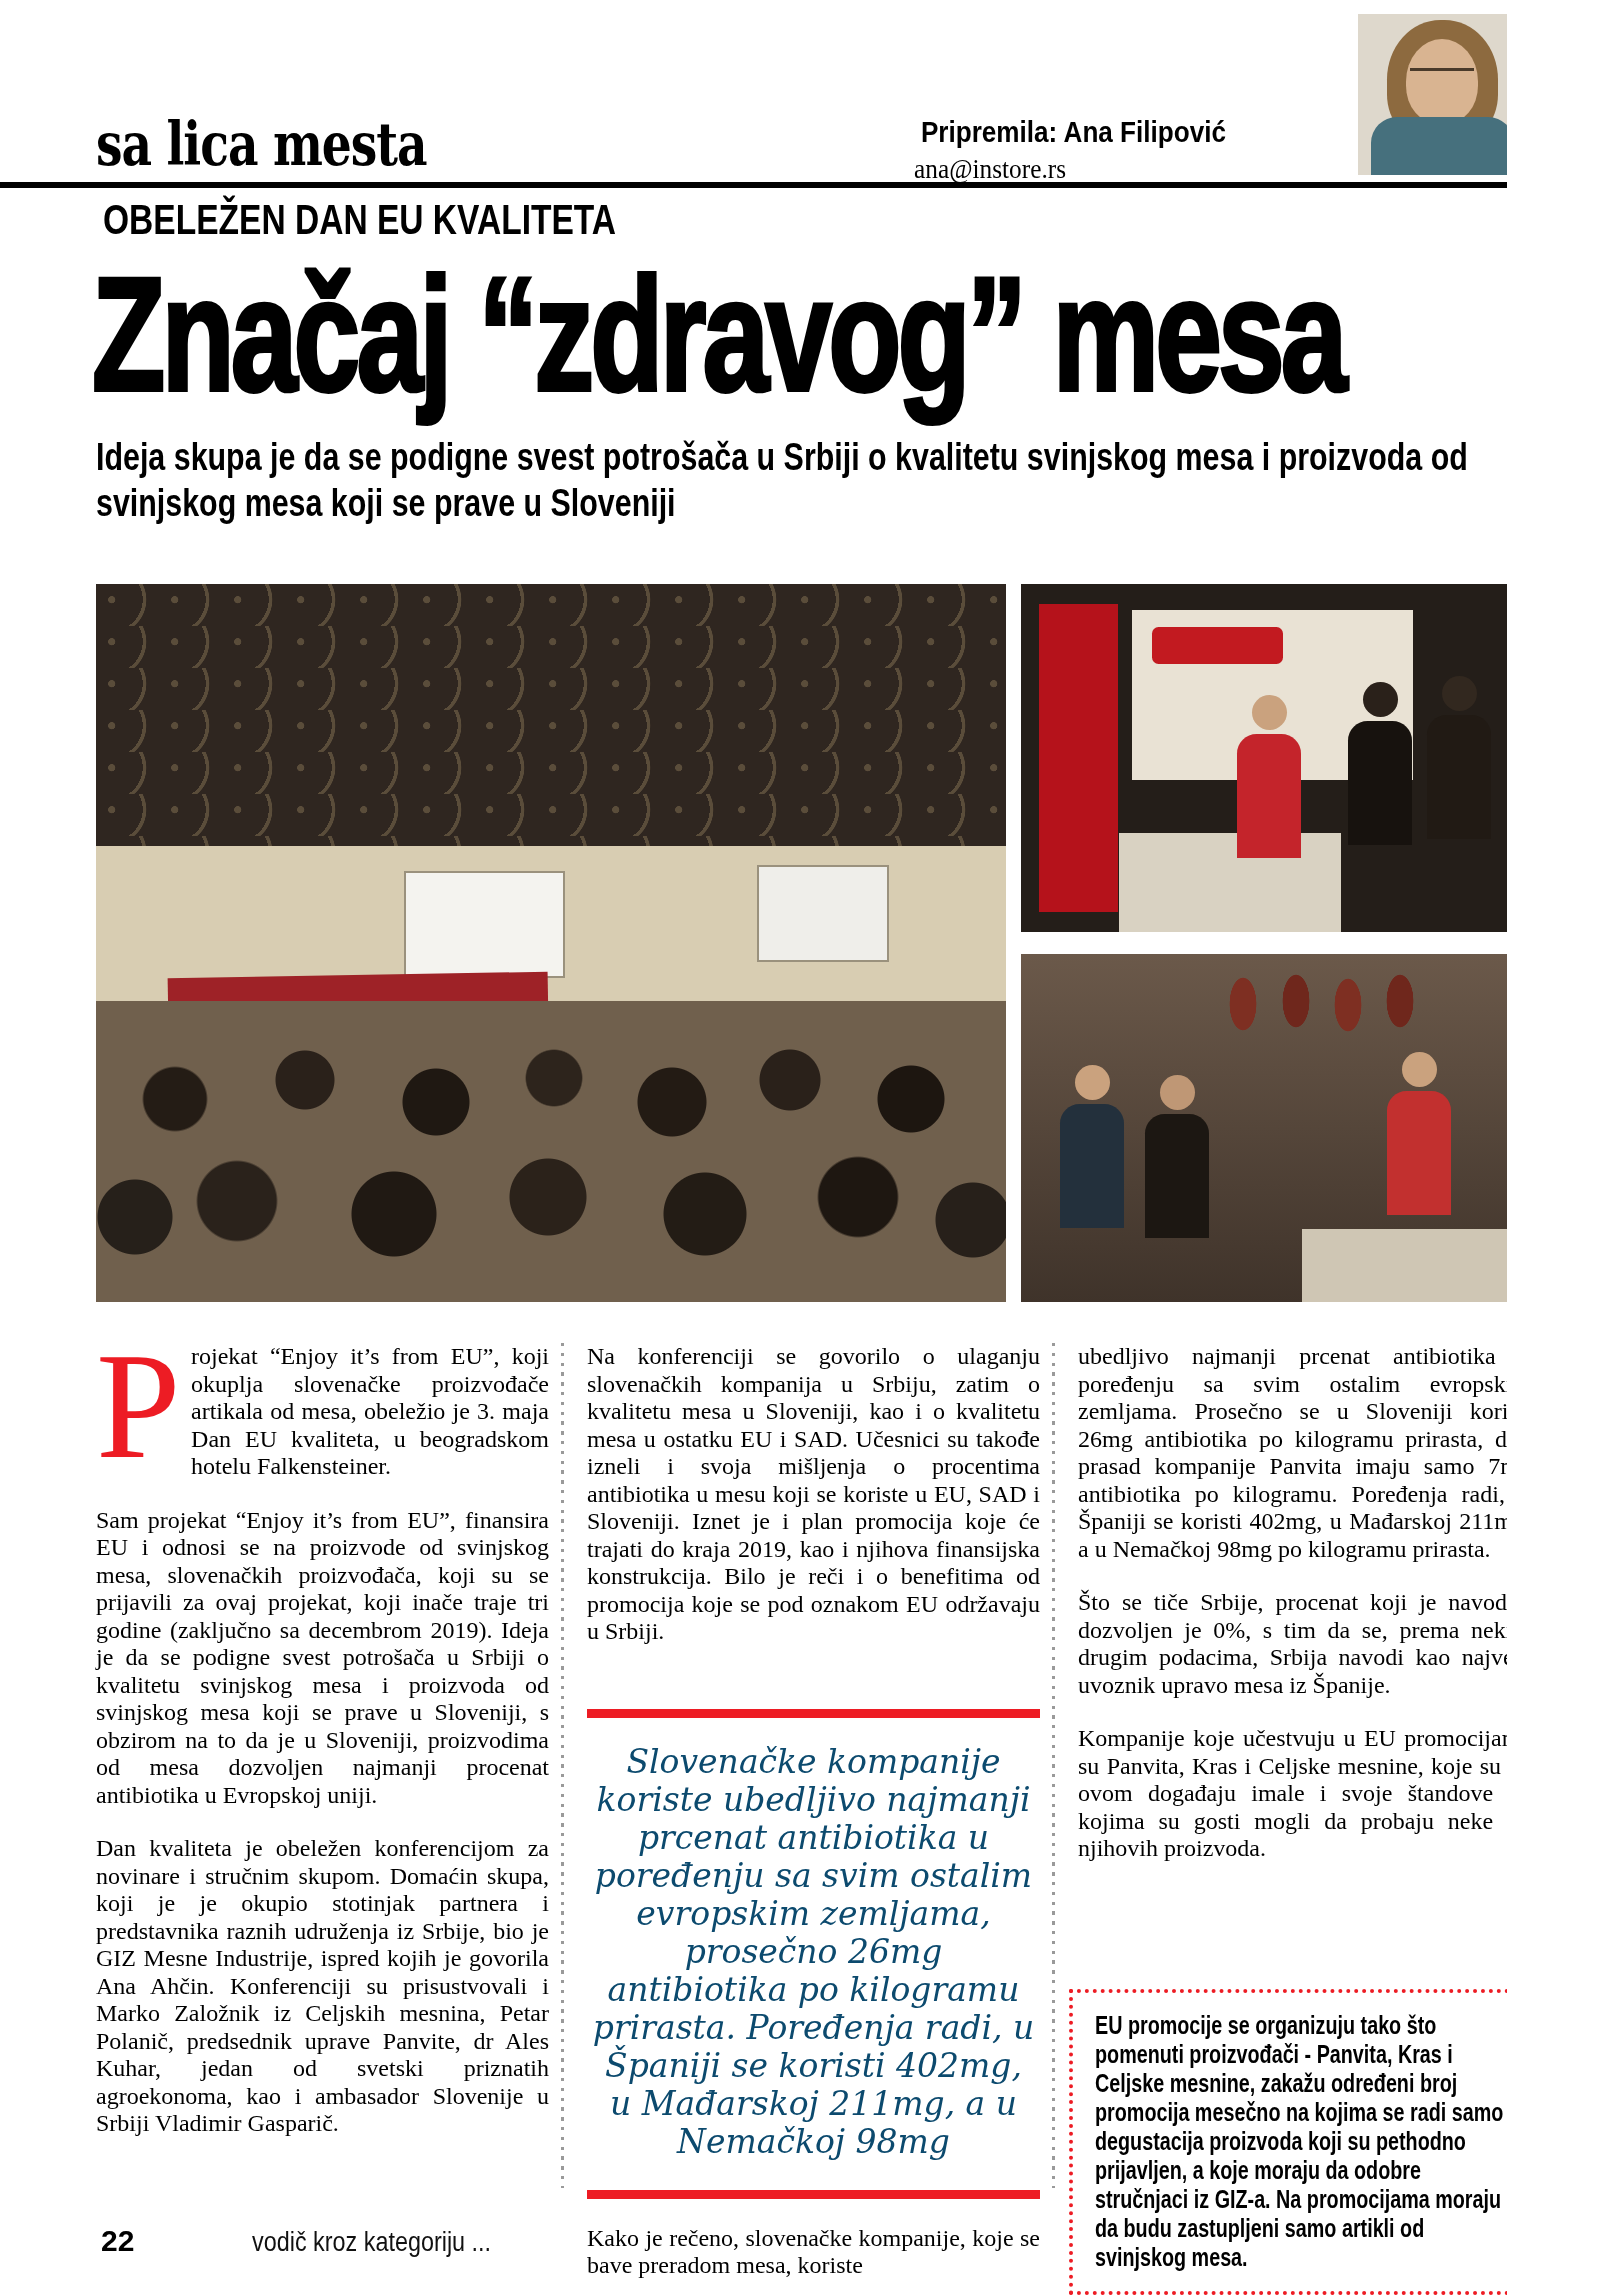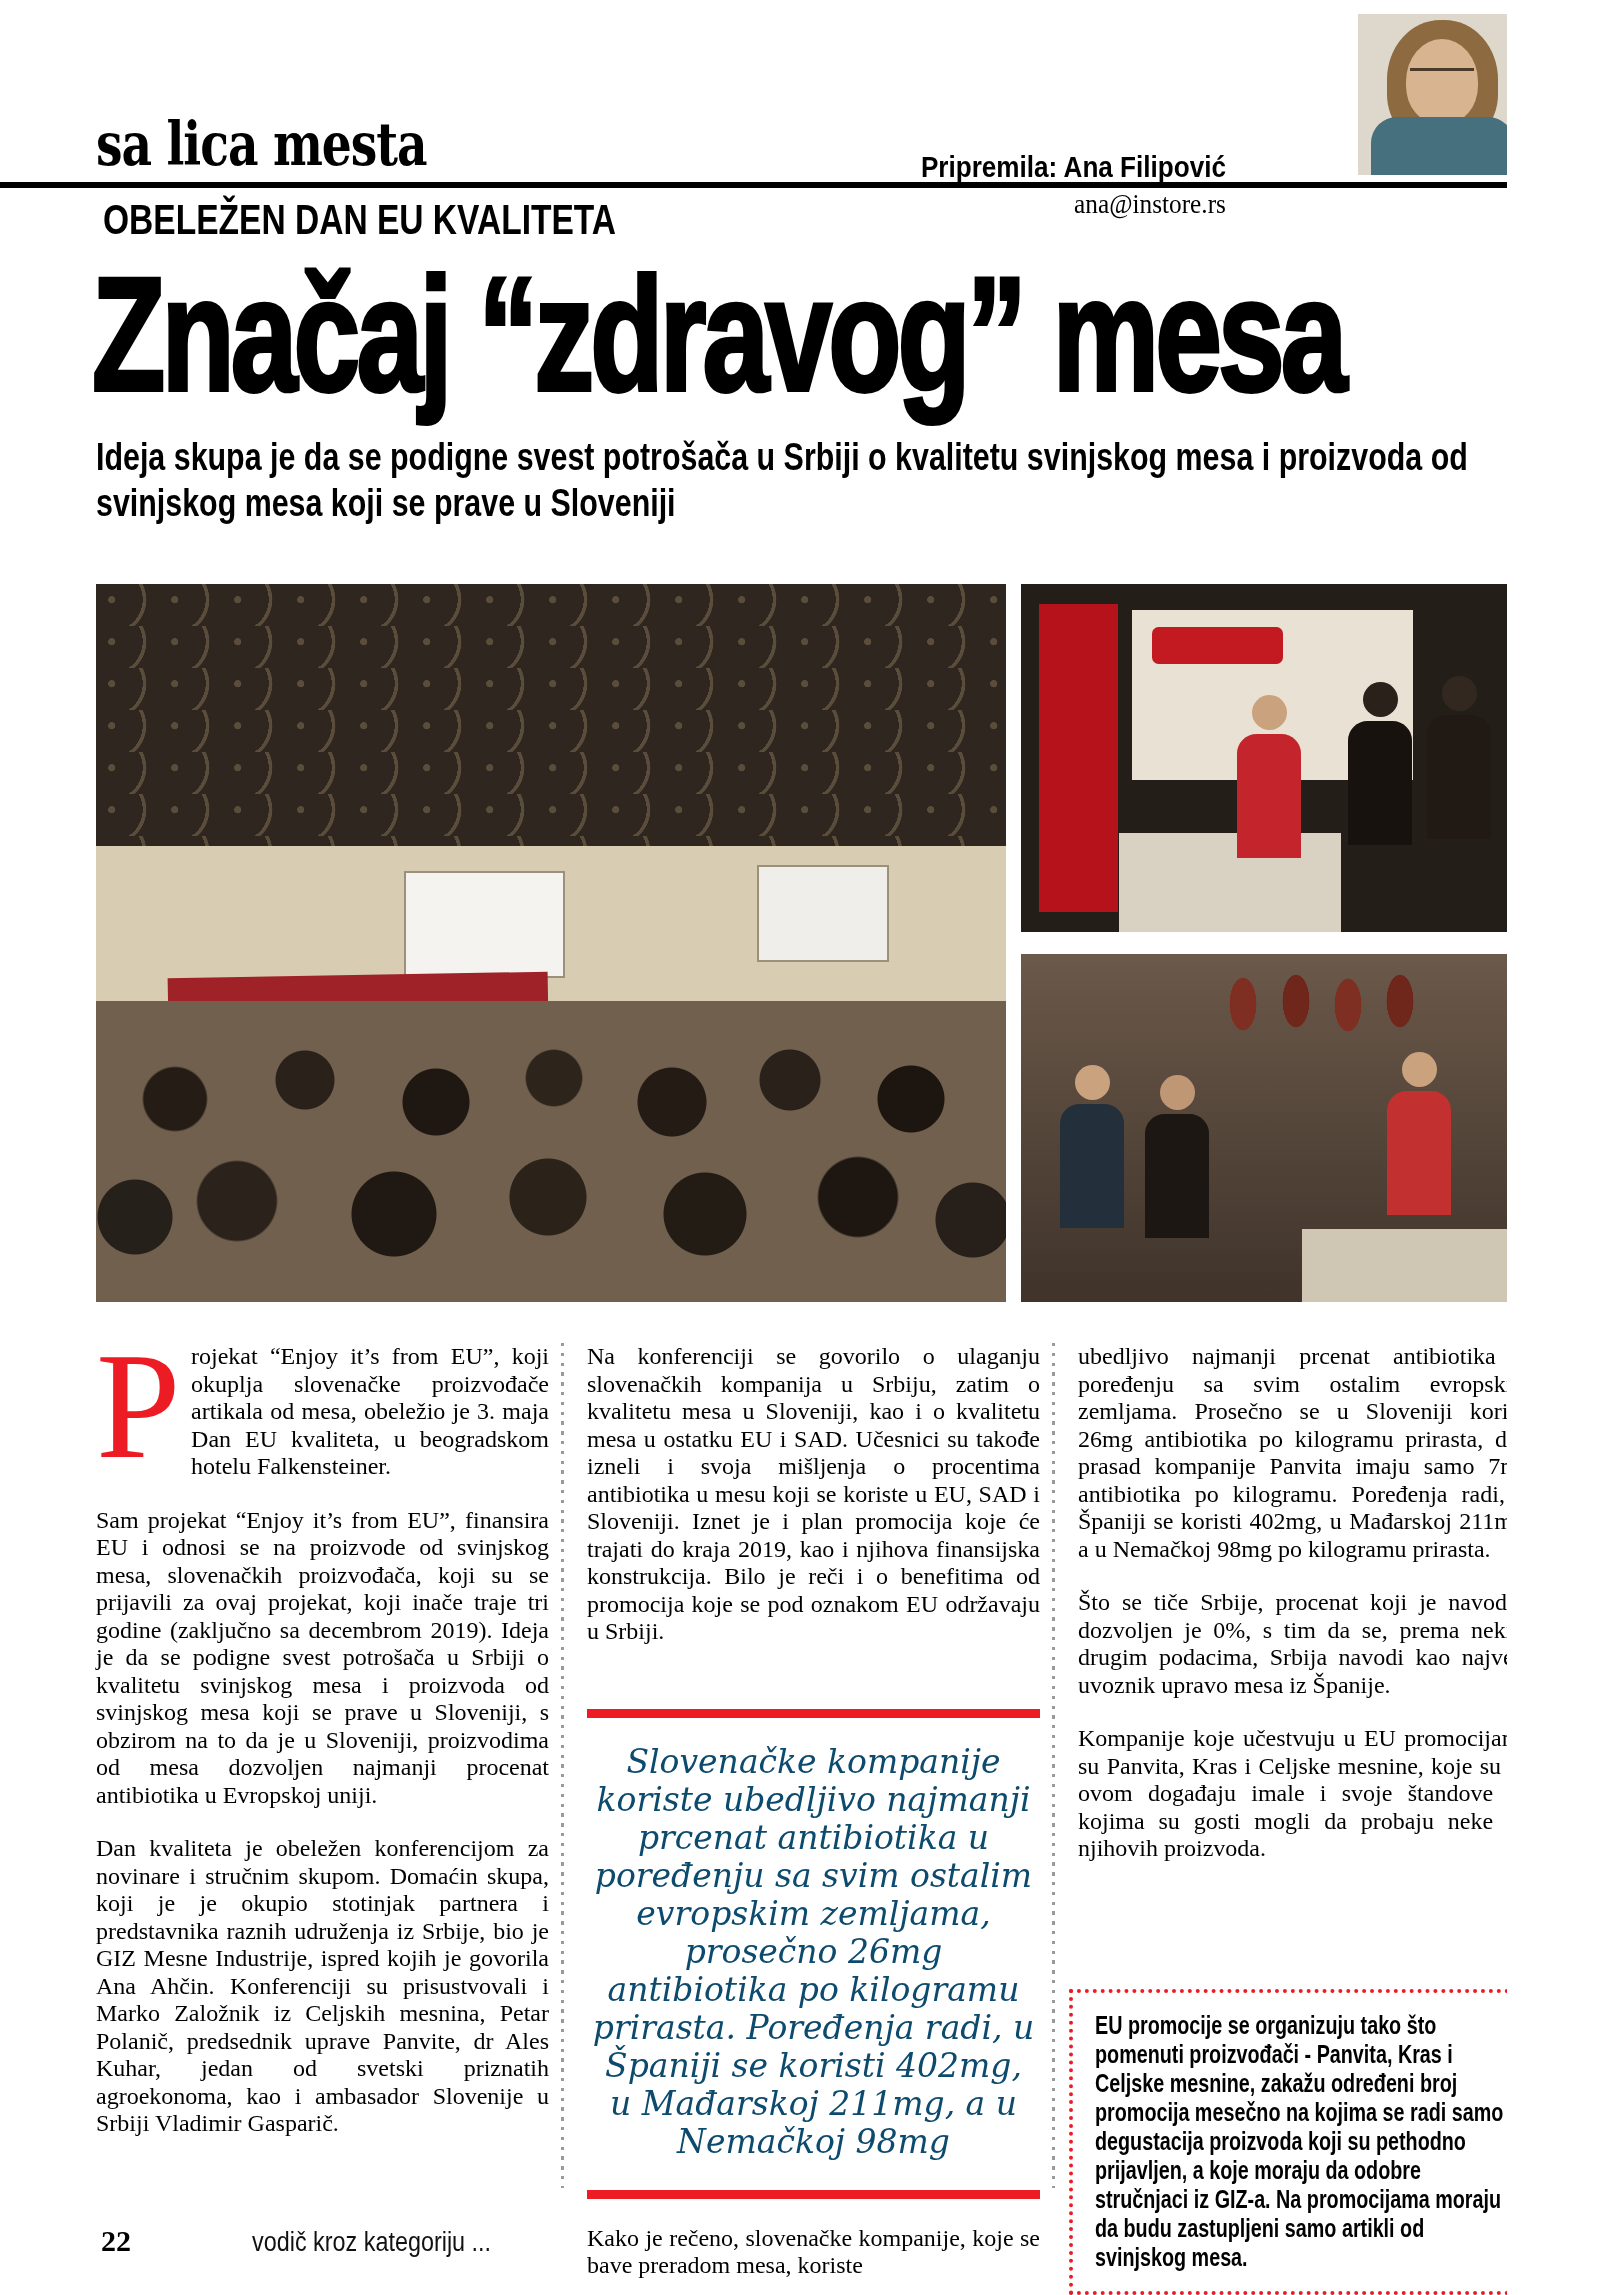--- a/index.html
+++ b/index.html
@@ -3,21 +3,21 @@
 <meta charset="utf-8">
 <style>
   html,body{margin:0;padding:0;background:#ffffff;}
   .page{position:relative;width:1507px;height:2295px;background:#ffffff;overflow:hidden;
         font-family:"Liberation Serif",serif;color:#000;}
 
   
   .section-title{position:absolute;left:96px;top:110px;font-family:"DejaVu Serif",serif;
         font-weight:bold;font-size:59px;letter-spacing:-1.3px;transform:scaleX(.8);transform-origin:left;}
   .top-rule{position:absolute;left:0;top:182px;width:1623px;height:5.9px;background:#000;}
-  .byline{position:absolute;right:281px;top:116px;text-align:right;margin-top:35px;}
+  .byline{position:absolute;right:281px;top:116px;}
   .byline .who{font-family:"Liberation Sans",sans-serif;font-weight:bold;font-size:29px;
         transform:scaleX(.9);transform-origin:right;}
   .byline .mail{font-family:"Liberation Serif",serif;font-size:27.5px;margin-top:3.9px;
         transform:scaleX(.92);transform-origin:right;}
   .author-photo{position:absolute;left:1358px;top:14.4px;width:169px;height:161px;background:#ded8cc;overflow:hidden;}
   .author-photo .hair{position:absolute;left:29px;top:5.2px;width:111px;height:124px;border-radius:48% 48% 40% 40%;background:#8d6a3f;}
   .author-photo .face{position:absolute;left:48px;top:25px;width:72px;height:85px;border-radius:50% 50% 45% 45%;background:#d9b491;}
   .author-photo .glasses{position:absolute;left:52px;top:54px;width:64px;height:10.5px;border-top:3.9px solid #4a3a2a;}
   .author-photo .shirt{position:absolute;left:13px;top:103px;width:143px;height:60px;border-radius:26px 26px 0 0;background:#46707d;}
 
@@ -89,21 +89,21 @@
   .quote{margin-top:63px;border-top:9.2px solid #ED1C24;border-bottom:9.2px solid #ED1C24;
       color:#0c4a6e;padding:25px 3.9px 29px;text-align:center;font-family:"DejaVu Serif",serif;
       font-style:italic;font-size:33px;line-height:38px;}
 
   .infobox{position:absolute;left:1069px;top:1989px;width:472px;border:4.6px dotted #ED1C24;
       padding:18.3px 22px;box-sizing:border-box;}
   .infobox .inner{width:537px;transform:scaleX(.79);transform-origin:left;
       font-family:"Liberation Sans",sans-serif;font-weight:bold;font-size:25px;line-height:29px;}
 
   
-  .pagenum{position:absolute;left:101px;top:2224px;font-family:Liberation Serif, serif;
+  .pagenum{position:absolute;left:101px;top:2224px;font-family:Liberation Sans, sans-serif;
       font-weight:bold;font-size:30px;}
   .foot-tag{position:absolute;left:252px;top:2226px;font-family:"Liberation Sans",sans-serif;
       font-size:27.5px;transform:scaleX(.85);transform-origin:left;color:#111;}
 </style>
 </head>
 <body>
 
 <div class="page">
 
   <div class="section-title">sa lica mesta</div>

